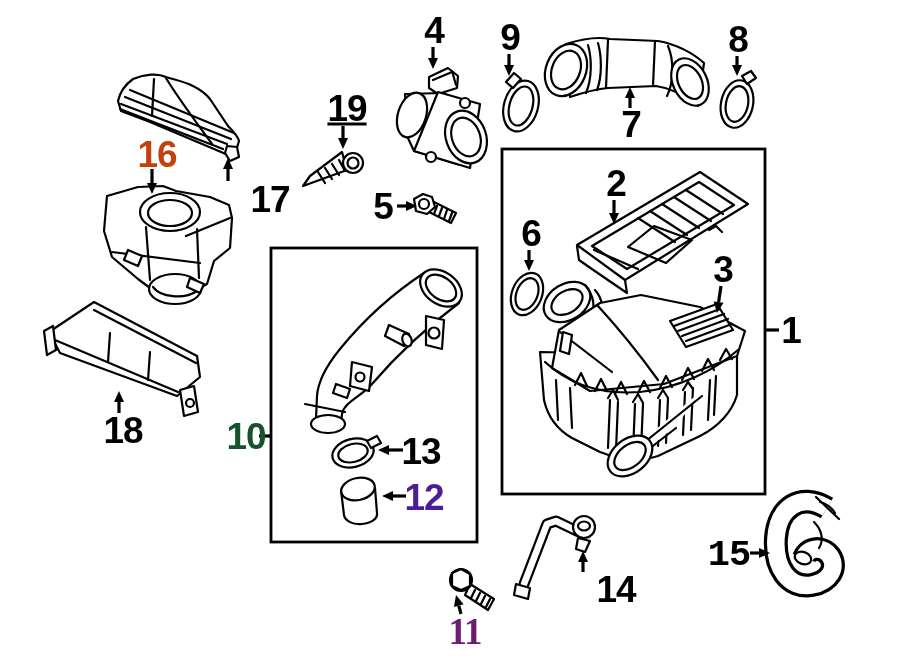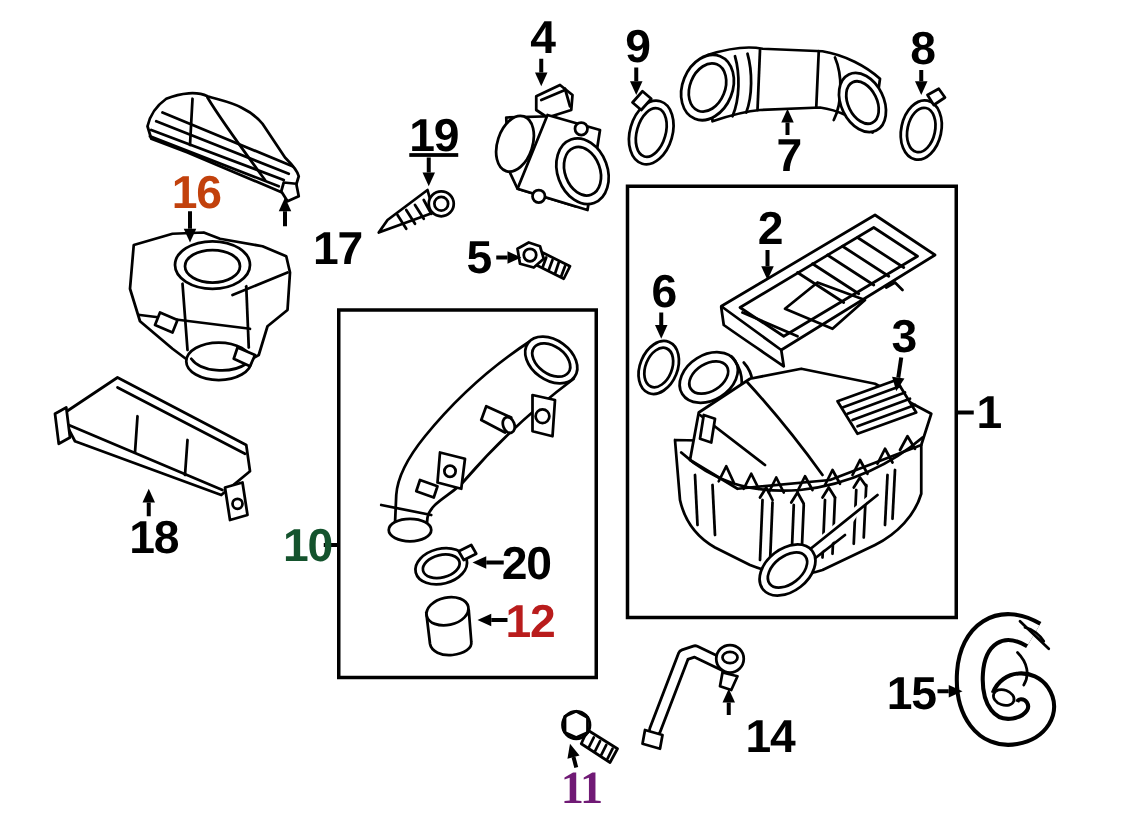--- a/index.html
+++ b/index.html
@@ -283,23 +283,23 @@
       <span class="callout" style="left: 616px; top: 183px; color: rgb(0, 0, 0);">2</span>
       <span class="callout" style="left: 723px; top: 269px; color: rgb(0, 0, 0);">3</span>
       <span class="callout" style="left: 434px; top: 30px; color: rgb(0, 0, 0);">4</span>
       <span class="callout" style="left: 383px; top: 206px; color: rgb(0, 0, 0);">5</span>
       <span class="callout" style="left: 531px; top: 233px; color: rgb(0, 0, 0);">6</span>
       <span class="callout" style="left: 631px; top: 124px; color: rgb(0, 0, 0);">7</span>
       <span class="callout" style="left: 738px; top: 39px; color: rgb(0, 0, 0);">8</span>
       <span class="callout" style="left: 510px; top: 37px; color: rgb(0, 0, 0);">9</span>
       <span class="callout" style="left: 246px; top: 436px; color: #14532d;">10</span>
       <span class="callout" style="left: 465px; top: 631px; color: #701a75; font-family: Liberation Serif, serif;">11</span>
-      <span class="callout" style="left: 424px; top: 497px; color: #b91c1c;">12</span>
-      <span class="callout" style="left: 421px; top: 451px; color: rgb(0, 0, 0);">20</span>
+      <span class="callout" style="left: 424px; top: 497px; color: #4c1d95;">12</span>
+      <span class="callout" style="left: 421px; top: 451px; color: rgb(0, 0, 0);">13</span>
       <span class="callout" style="left: 616px; top: 589px; color: #000000;">14</span>
-      <span class="callout" style="left: 729px; top: 555px; color: rgb(0, 0, 0);">15</span>
+      <span class="callout" style="left: 729px; top: 555px; color: rgb(0, 0, 0); font-family: Liberation Mono, monospace;">15</span>
       <span class="callout" style="left: 157px; top: 154px; color: #c2410c;">16</span>
       <span class="callout" style="left: 237px; top: 199px; color: rgb(0, 0, 0); margin-left: 33px;">17</span>
       <span class="callout" style="left: 123px; top: 430px; color: rgb(0, 0, 0);">18</span>
       <span class="callout" style="left: 347px; top: 108px; color: rgb(0, 0, 0); text-decoration: underline;">19</span>
     </div>
 
 </div>
 
 </body></html>

